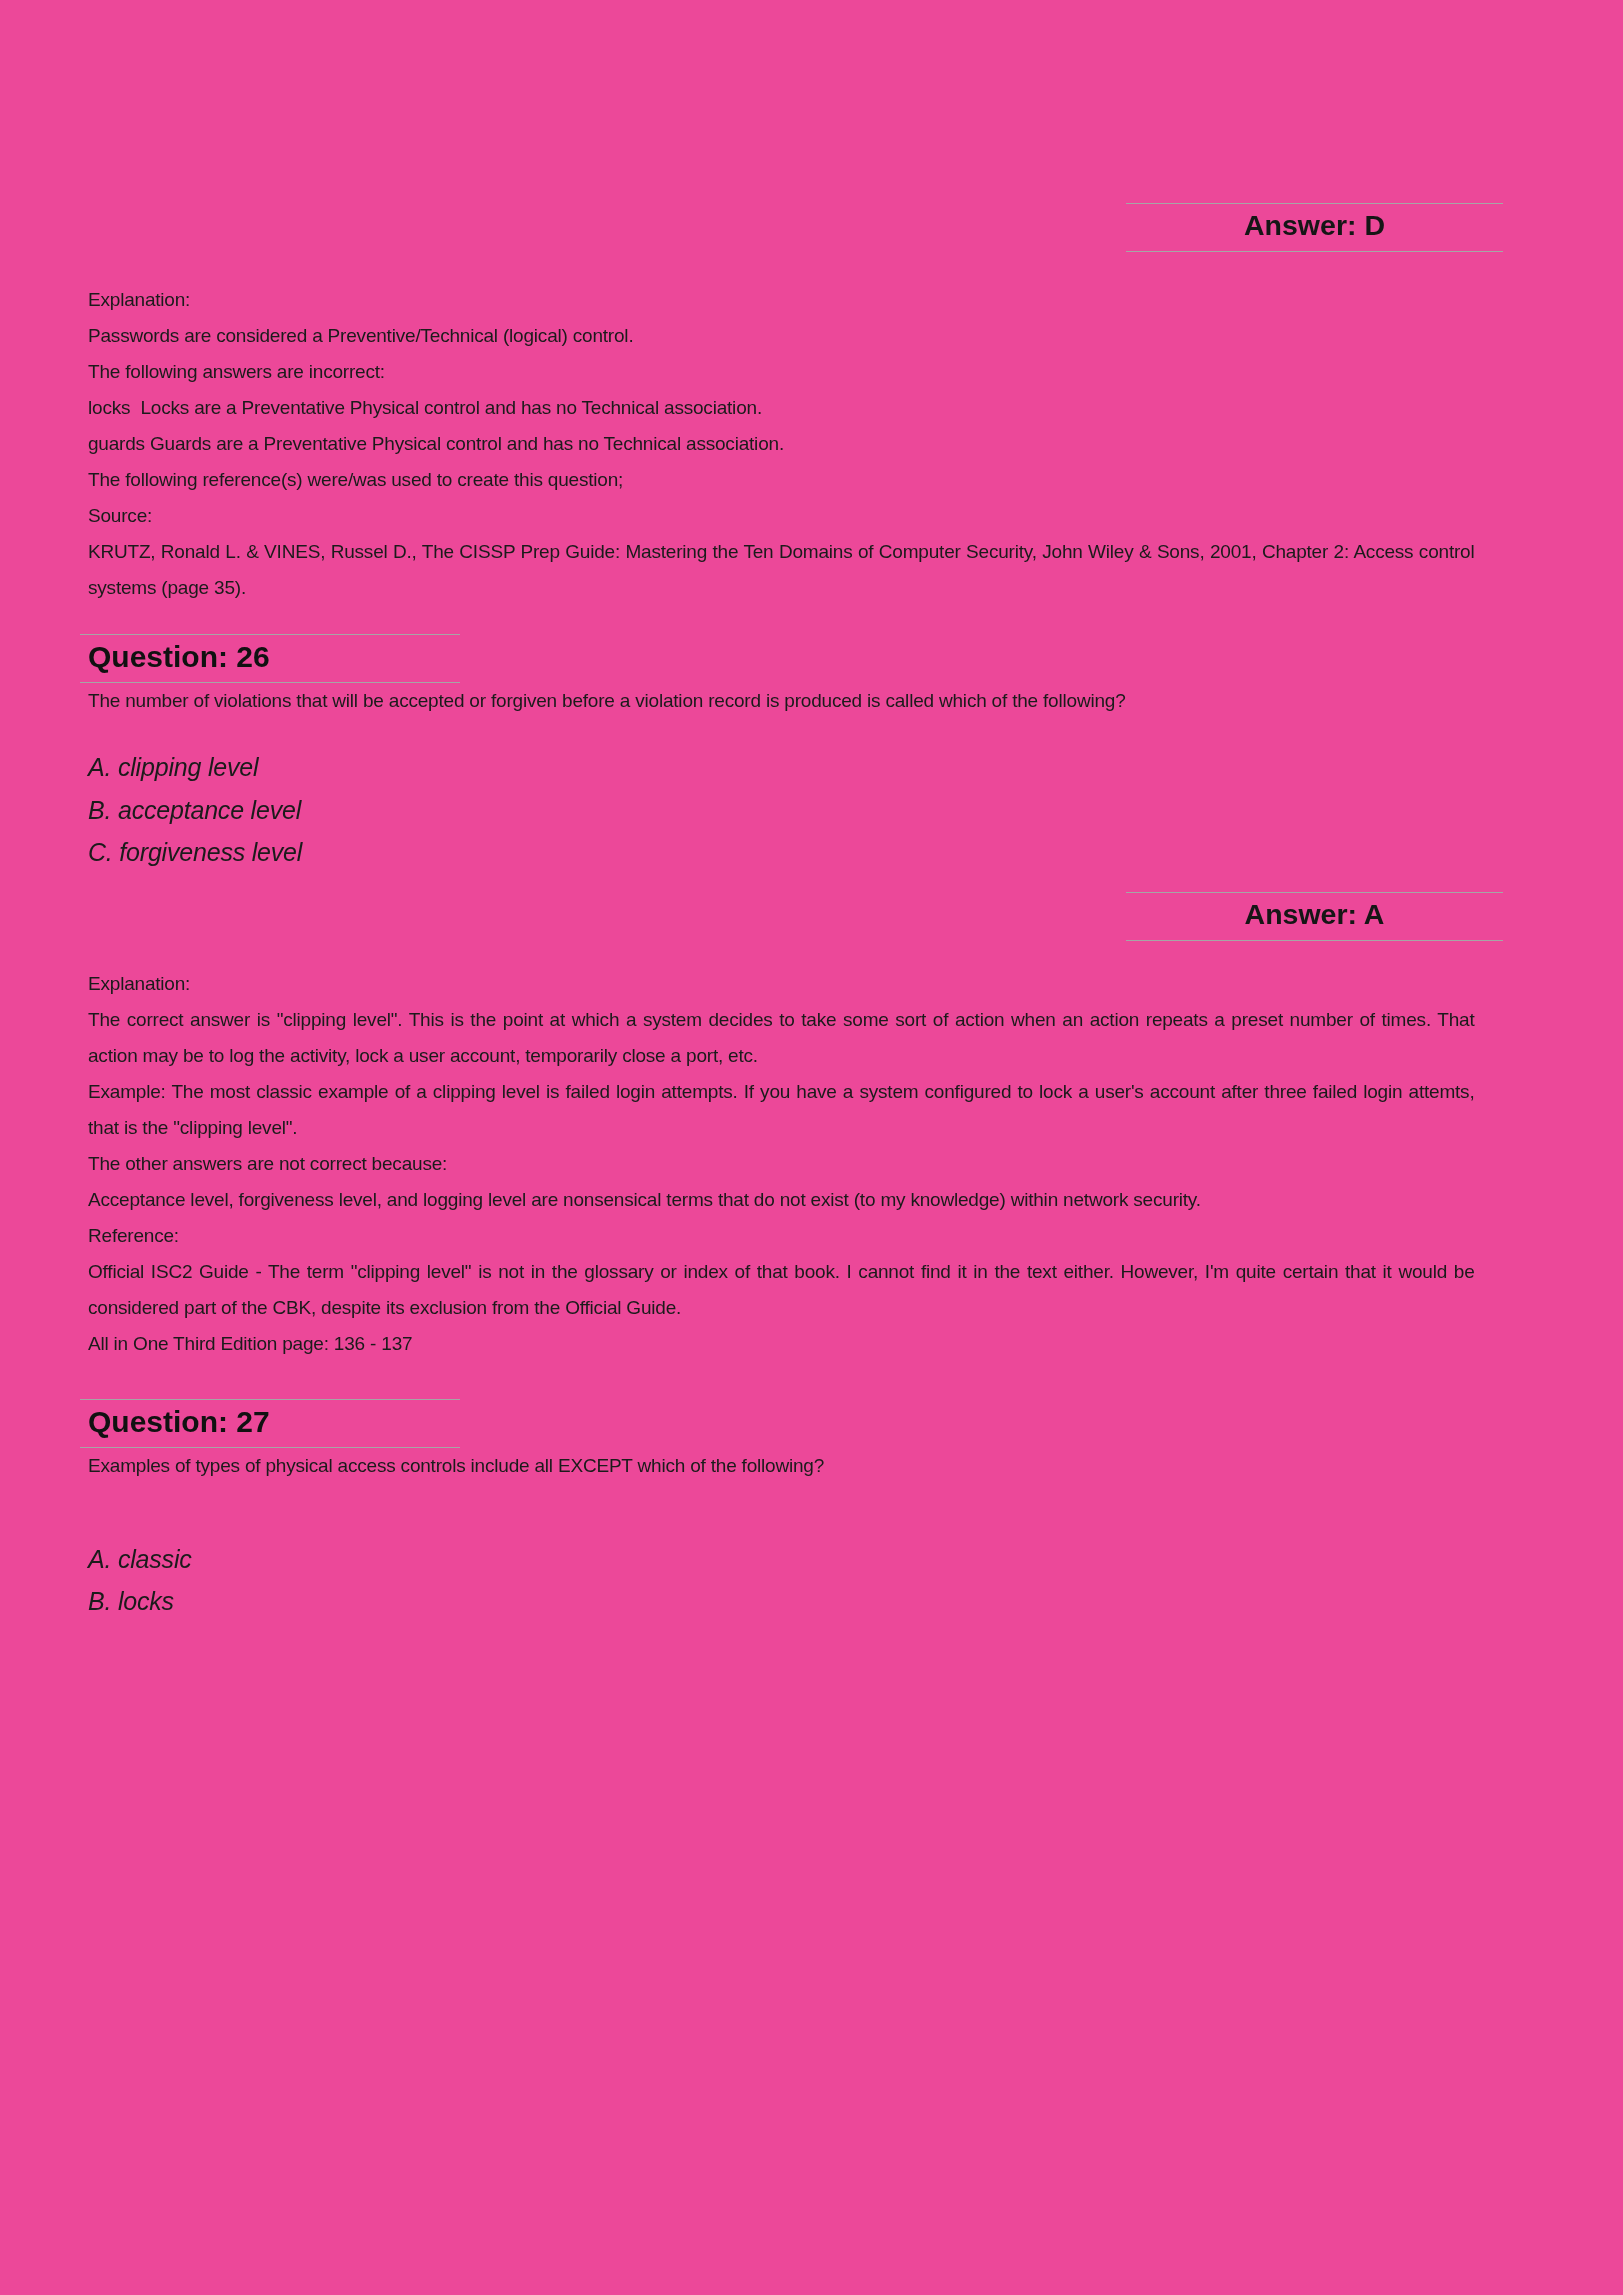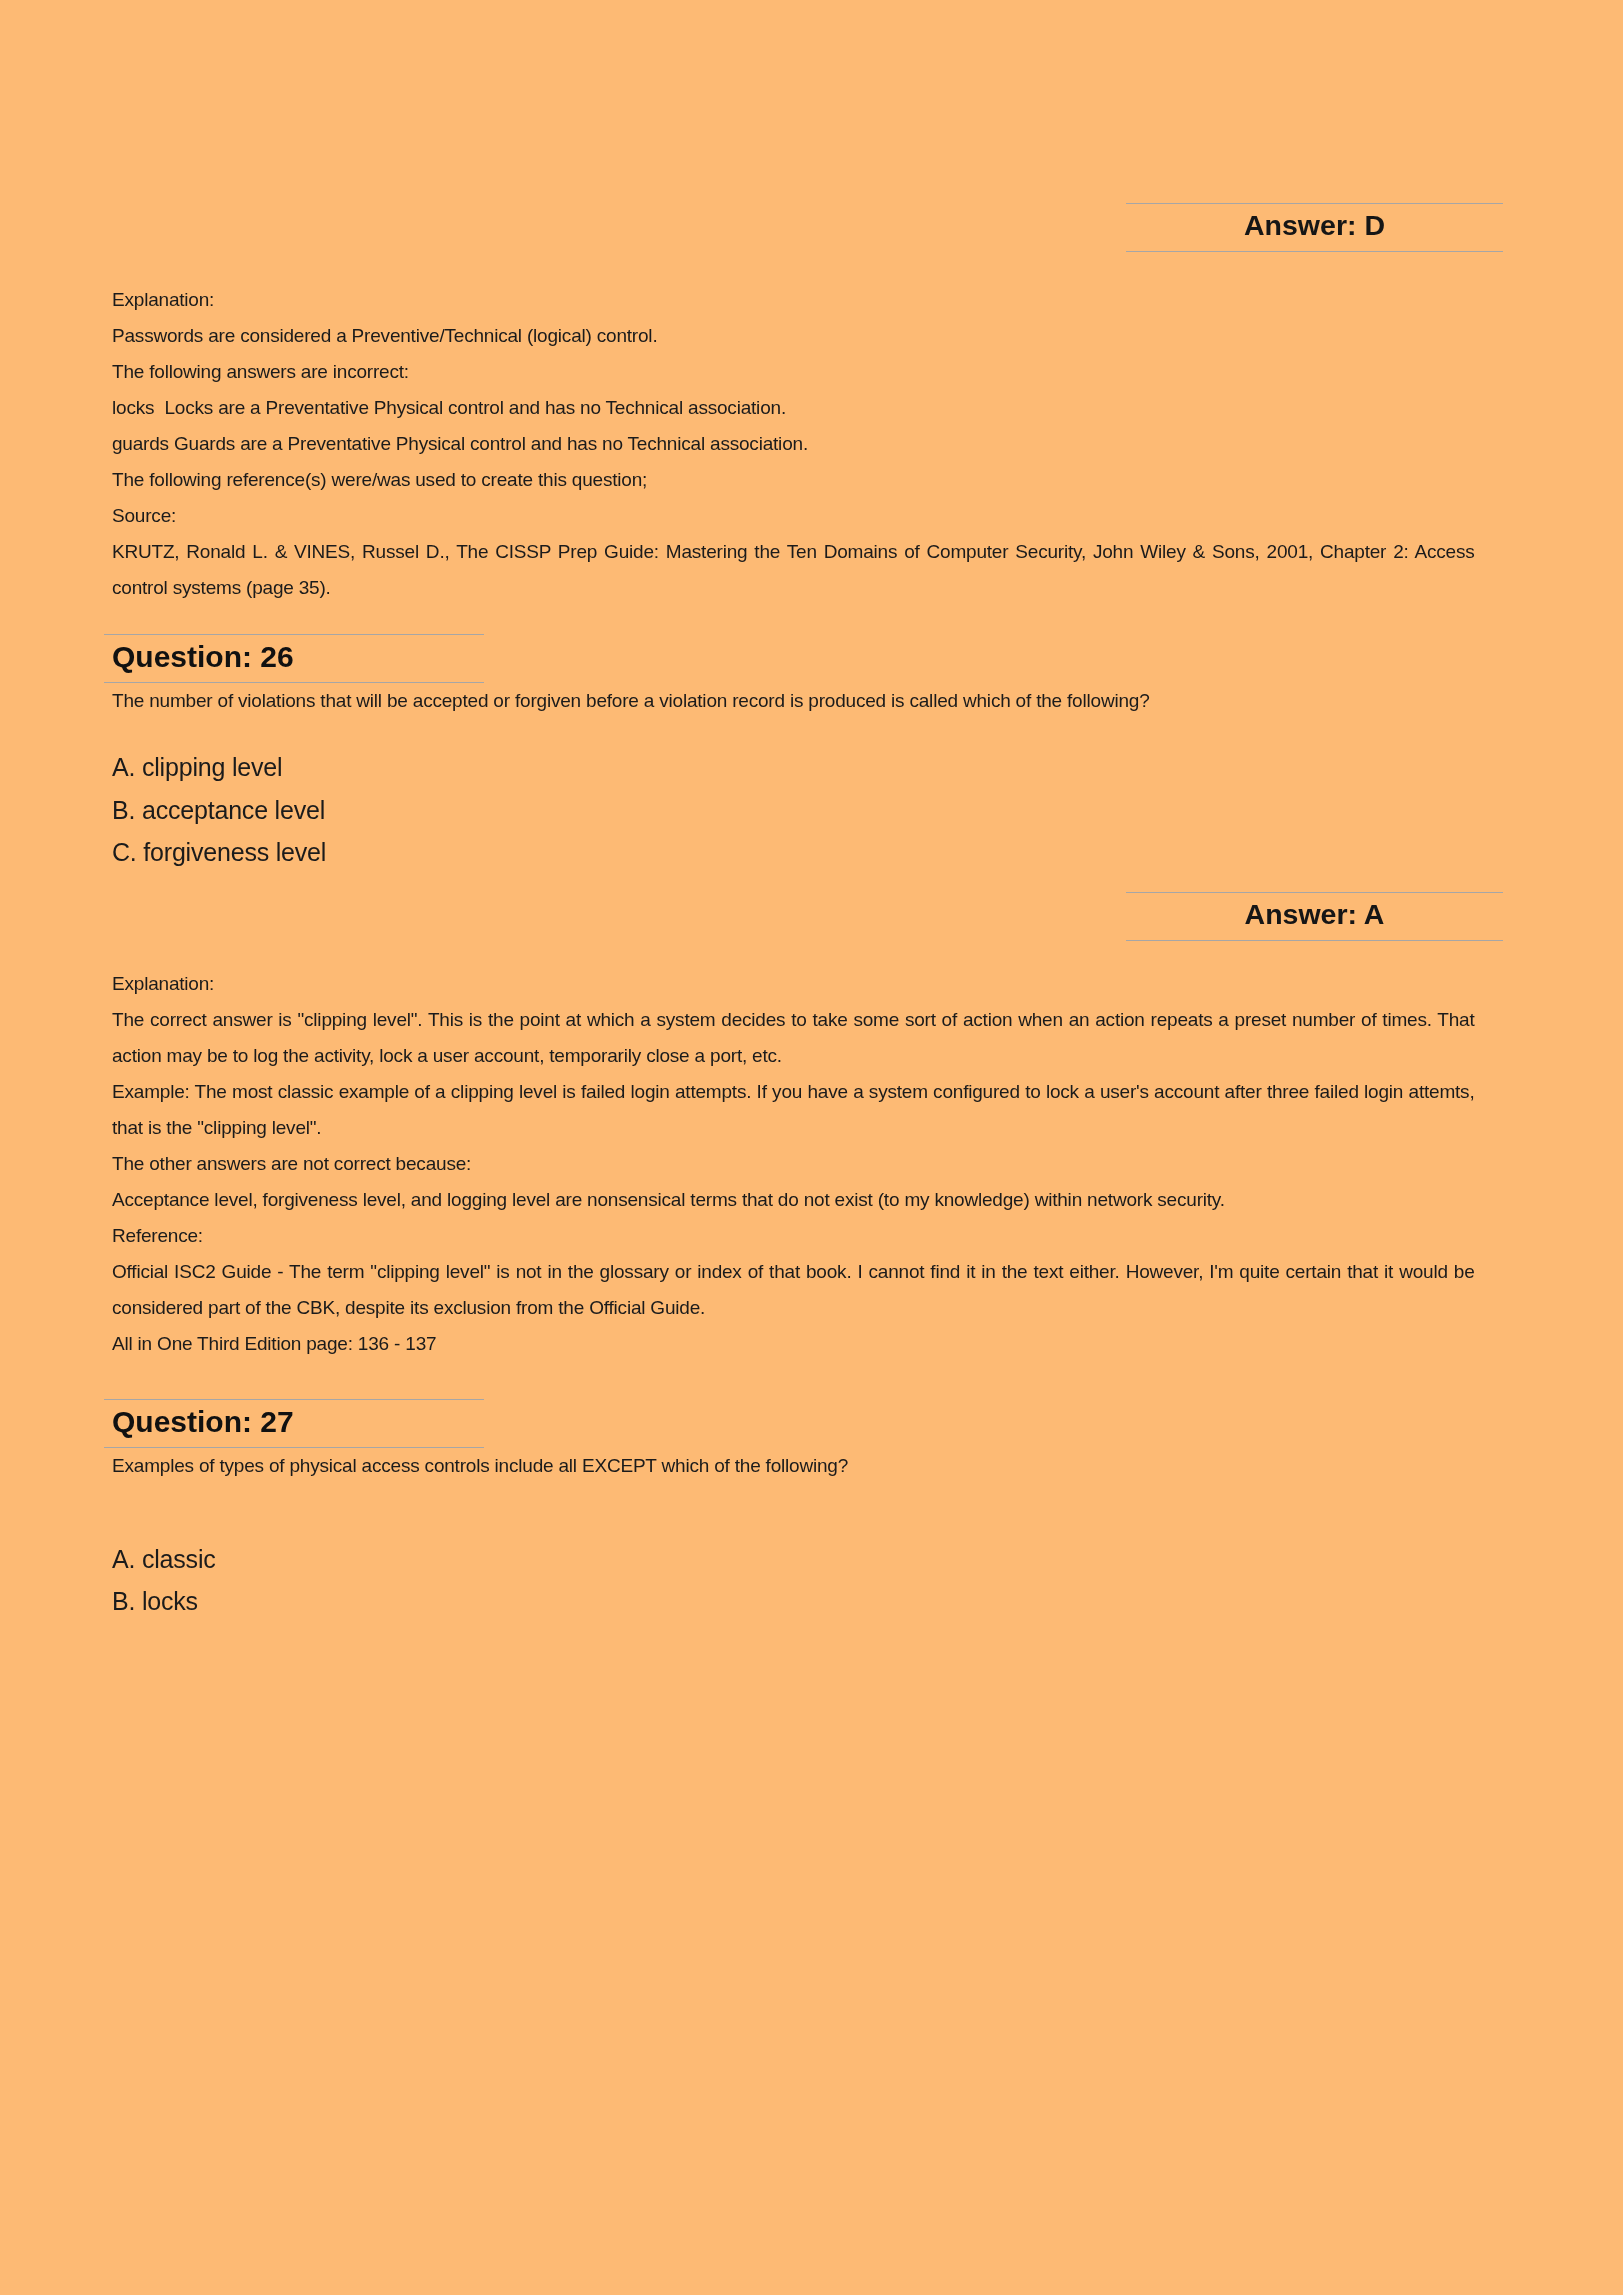--- a/index.html
+++ b/index.html
@@ -5,24 +5,24 @@
   html, body {
     margin: 0;
     padding: 0;
     background: #ffffff;
   }
   .page {
     position: relative;
     width: 1623px;
     height: 2295px;
     box-sizing: border-box;
-    background: #fdba74;
+    background: #ec4899;
     color: #1b1b1b;
     font-family: "Liberation Sans", "DejaVu Sans", sans-serif;
-    padding: 203px 120px 0 112px;
+    padding: 203px 120px 0 88px;
     overflow: hidden;
   }
   .prose p {
     margin: 0 28.5px 0 0;
     font-size: 19px;
     line-height: 36px;
     letter-spacing: -0.2px;
   }
   .justify {
     text-align: justify;
@@ -57,20 +57,21 @@
     line-height: 33px;
     color: #111111;
     padding-left: 7.6px;
     display: inline-block;
   }
   .options p {
     margin: 0 28.5px 6.3px 0;
     font-size: 25px;
     line-height: 36px;
     letter-spacing: -0.2px;
+    font-style: italic;
   }
   .options p:last-child { margin-bottom: 0; }
 
   
   .exp1      { margin-top: 30px; }
   .qh26      { margin-top: 28px; }
   .qtext26   { margin-top: 2.5px; }
   .options26 { margin-top: 30px; }
   .ansA      { margin-top: 22px; }
   .exp2      { margin-top: 25px; }

